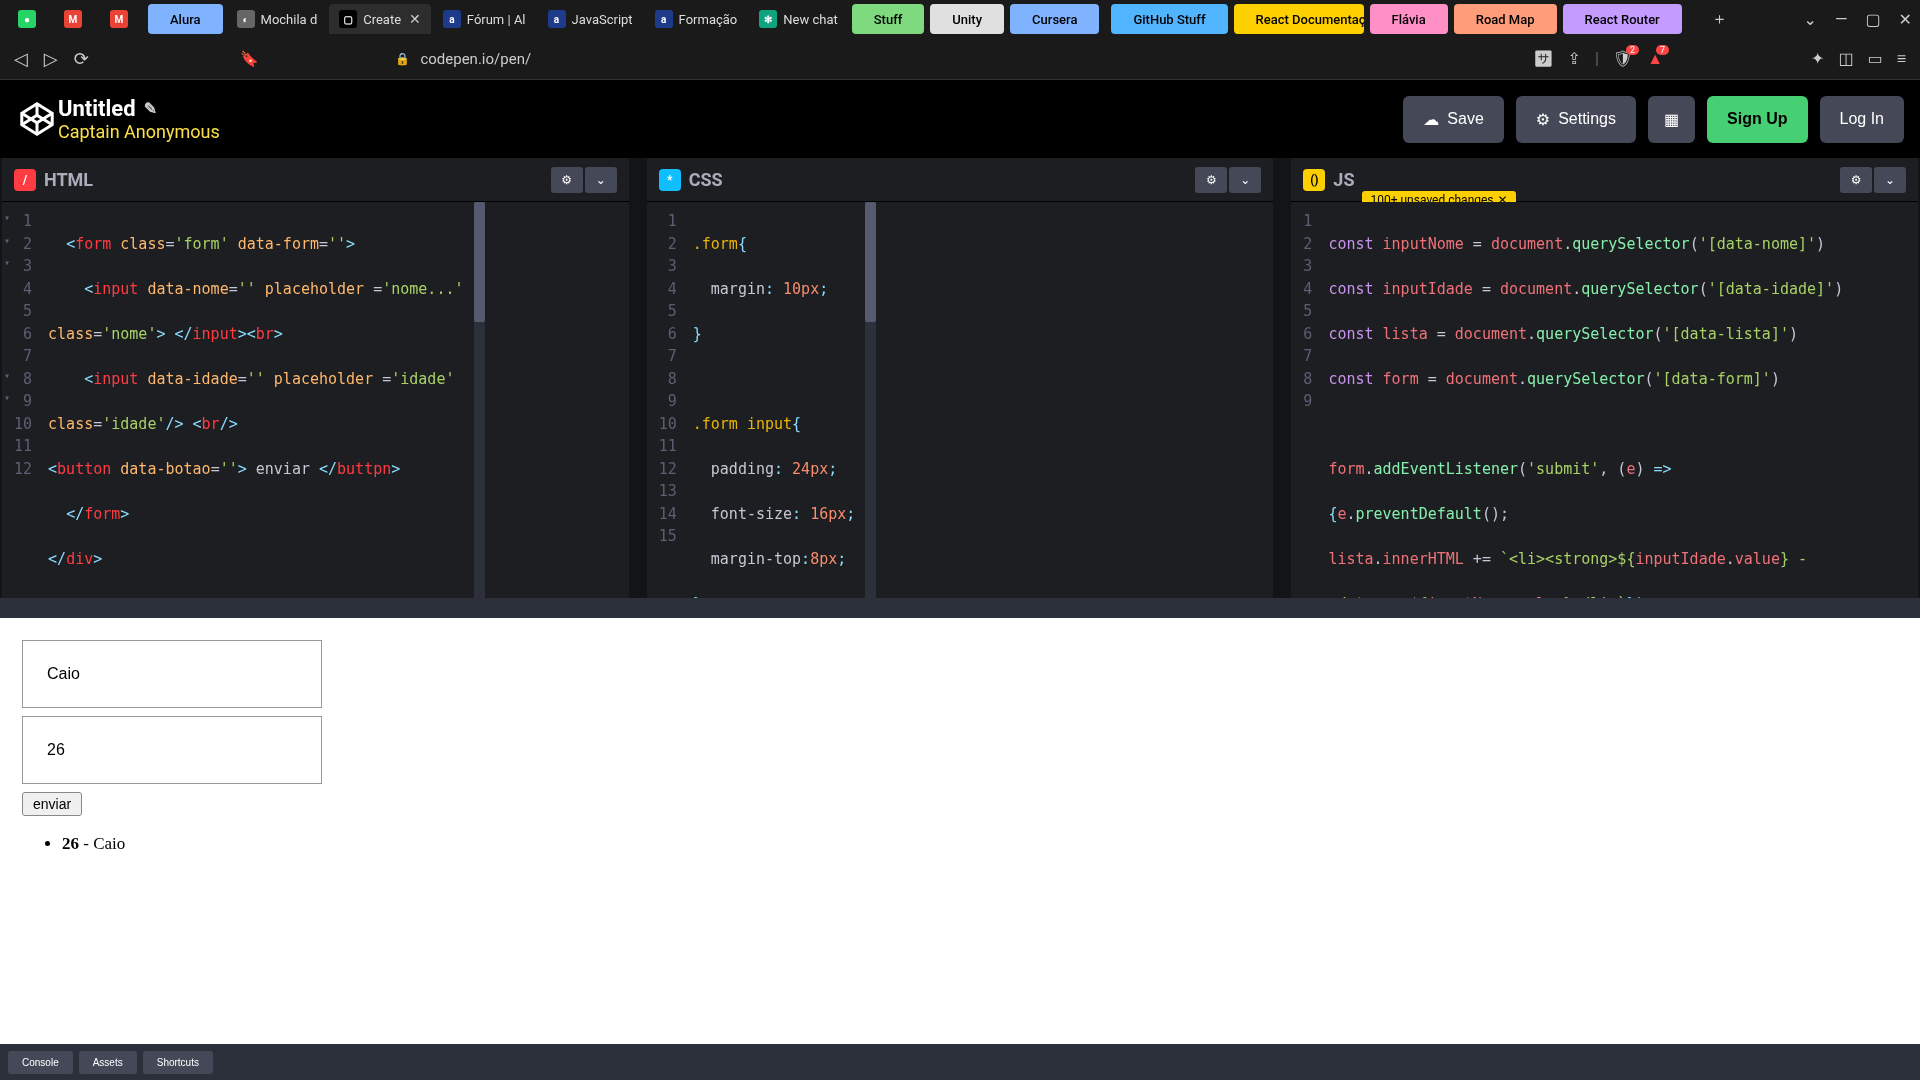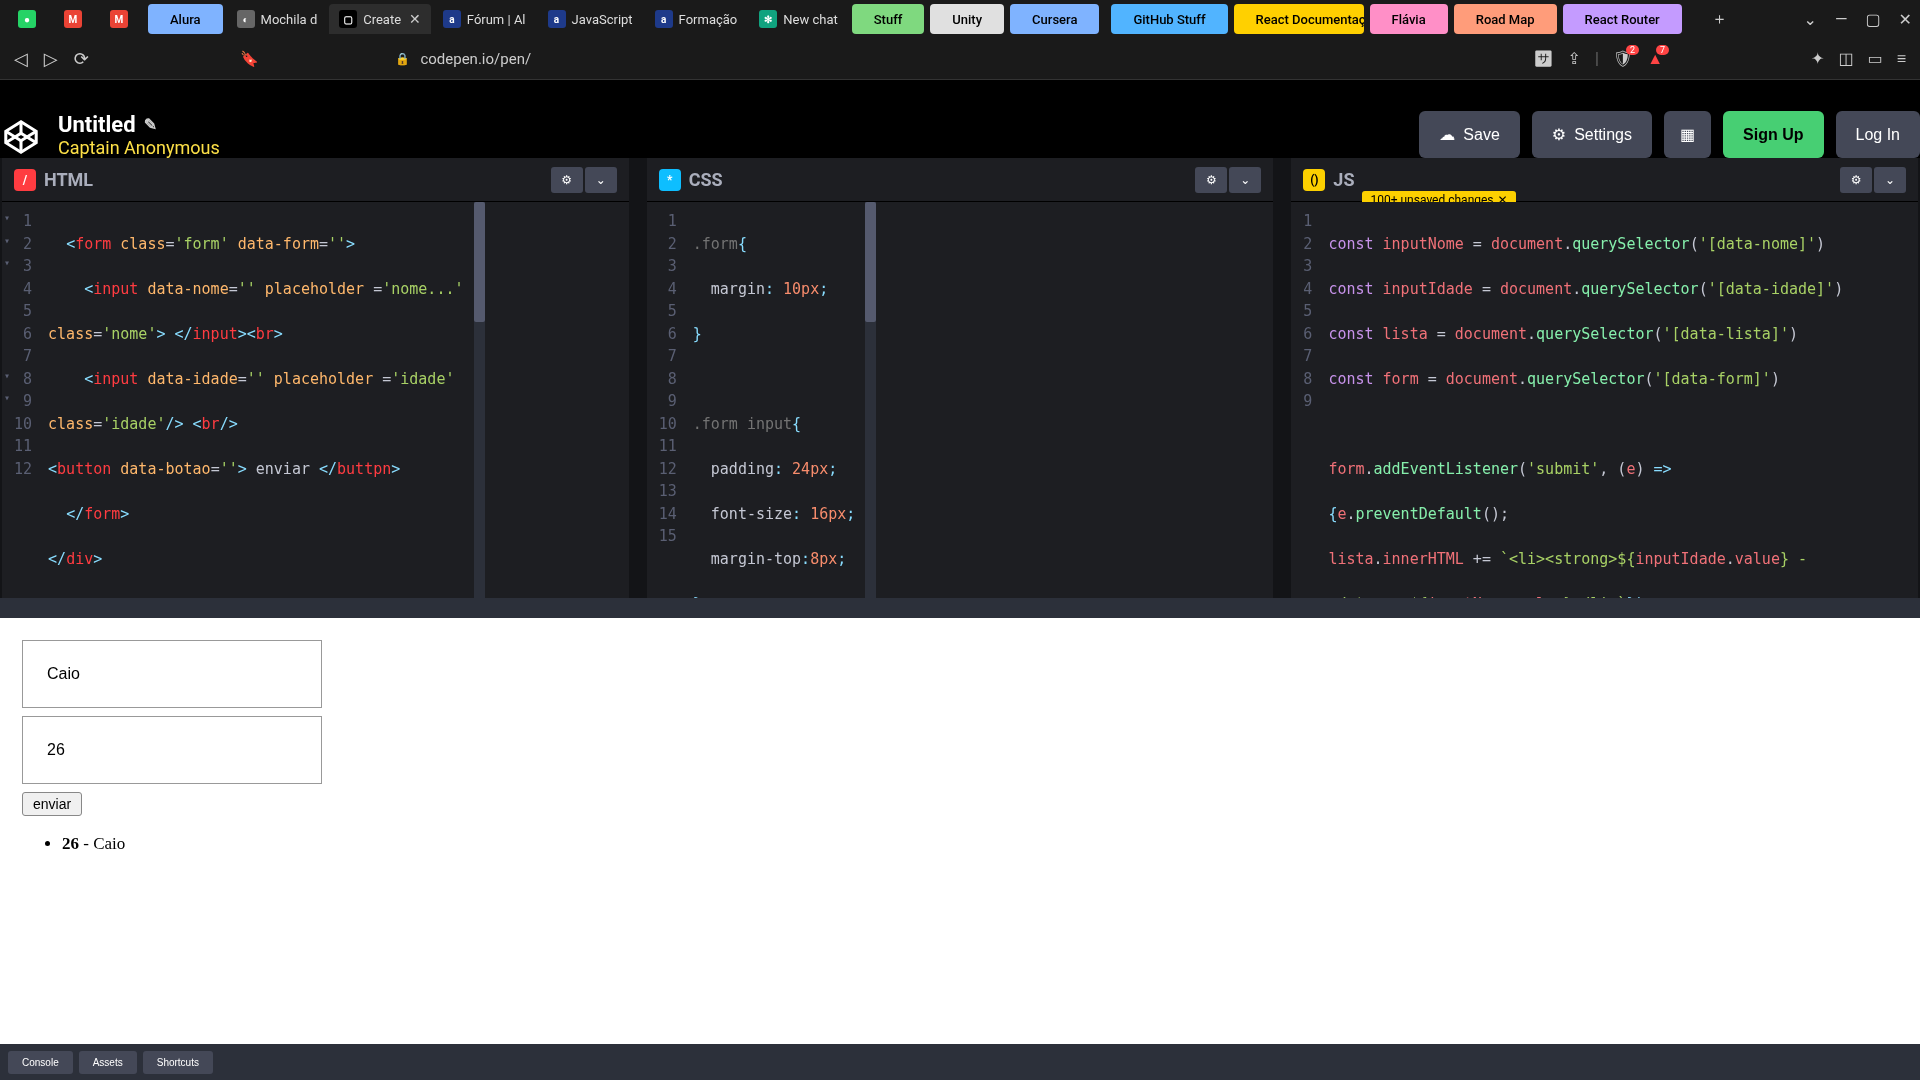--- a/index.html
+++ b/index.html
@@ -17,21 +17,21 @@
 
 .browser-nav { background: #1a1a1a; height: 42px; display: flex; align-items: center; padding: 0 14px; gap: 16px; border-bottom: 1px solid #333; }
 .nav-btn { color: #ccc; font-size: 18px; }
 .url-bar { flex: 0 0 auto; display: flex; align-items: center; gap: 10px; color: #ccc; font-size: 15px; margin-left: 120px; }
 .lock-icon { font-size: 12px; }
 .nav-right { margin-left: auto; display: flex; align-items: center; gap: 14px; color: #ccc; }
 .badge-shield { position: relative; display: inline-flex; }
 .badge-num { position: absolute; top: -4px; right: -6px; background: #f44; color: #fff; font-size: 9px; border-radius: 8px; padding: 0 4px; }
 
 
-.cp-header { background: #000; height: 78px; display: flex; align-items: flex-end; padding: 0 0; gap: 16px; }
+.cp-header { background: #000; height: 78px; display: flex; align-items: center; padding: 0 16px; }
 .cp-logo { width: 42px; height: 42px; display: flex; align-items: center; justify-content: center; }
 .cp-logo svg { width: 38px; height: 38px; }
 .cp-title-block { display: flex; flex-direction: column; }
 .cp-title { font-size: 22px; font-weight: 700; color: #fff; display: flex; align-items: center; gap: 8px; }
 .cp-title .pencil { font-size: 16px; color: #ccc; }
 .cp-author { font-size: 18px; color: #fde047; }
 .cp-actions { margin-left: auto; display: flex; gap: 12px; }
 .cp-btn { background: #444857; border: none; border-radius: 6px; padding: 14px 20px; color: #fff; font-size: 16px; display: flex; align-items: center; gap: 8px; cursor: pointer; }
 .cp-btn.green { background: #47cf73; color: #000; font-weight: 600; }
 .cp-btn.icon-only { padding: 14px 16px; }
@@ -49,21 +49,21 @@
 .editor-header .ctrl-group { margin-left: auto; display: flex; gap: 2px; }
 .editor-header .ctrl { background: #444857; width: 32px; height: 26px; border-radius: 3px; display: inline-flex; align-items: center; justify-content: center; color: #fff; font-size: 12px; }
 .code-area { flex: 1; background: #1d1e22; overflow: hidden; display: flex; font-family: "Consolas", "Monaco", monospace; font-size: 15px; line-height: 1.5; }
 .gutter { background: #1d1e22; color: #5a5f73; padding: 8px 6px 8px 12px; text-align: right; user-select: none; }
 .gutter div { height: 22.5px; }
 .gutter .fold { position: relative; }
 .gutter .fold::after { content: "▾"; position: absolute; left: -10px; font-size: 10px; color: #5a5f73; }
 .code { padding: 8px 10px; white-space: pre; color: #c5c8d4; }
 .code div { height: 22.5px; }
 .tag { color: #ff3c41; }
-.sel { color: #737373; }
+.sel { color: #eab308; }
 .attr { color: #ffb86c; }
 .str { color: #a8d165; }
 .kw { color: #c792ea; }
 .num { color: #f78c6c; }
 .fn { color: #86efac; }
 .var { color: #f07178; }
 .punct { color: #89ddff; }
 .prop { color: #c5c8d4; }
 .scrollbar { width: 11px; background: #2c303a; }
 .scrollbar .thumb { background: #555a6e; width: 100%; height: 120px; border-radius: 2px; }

